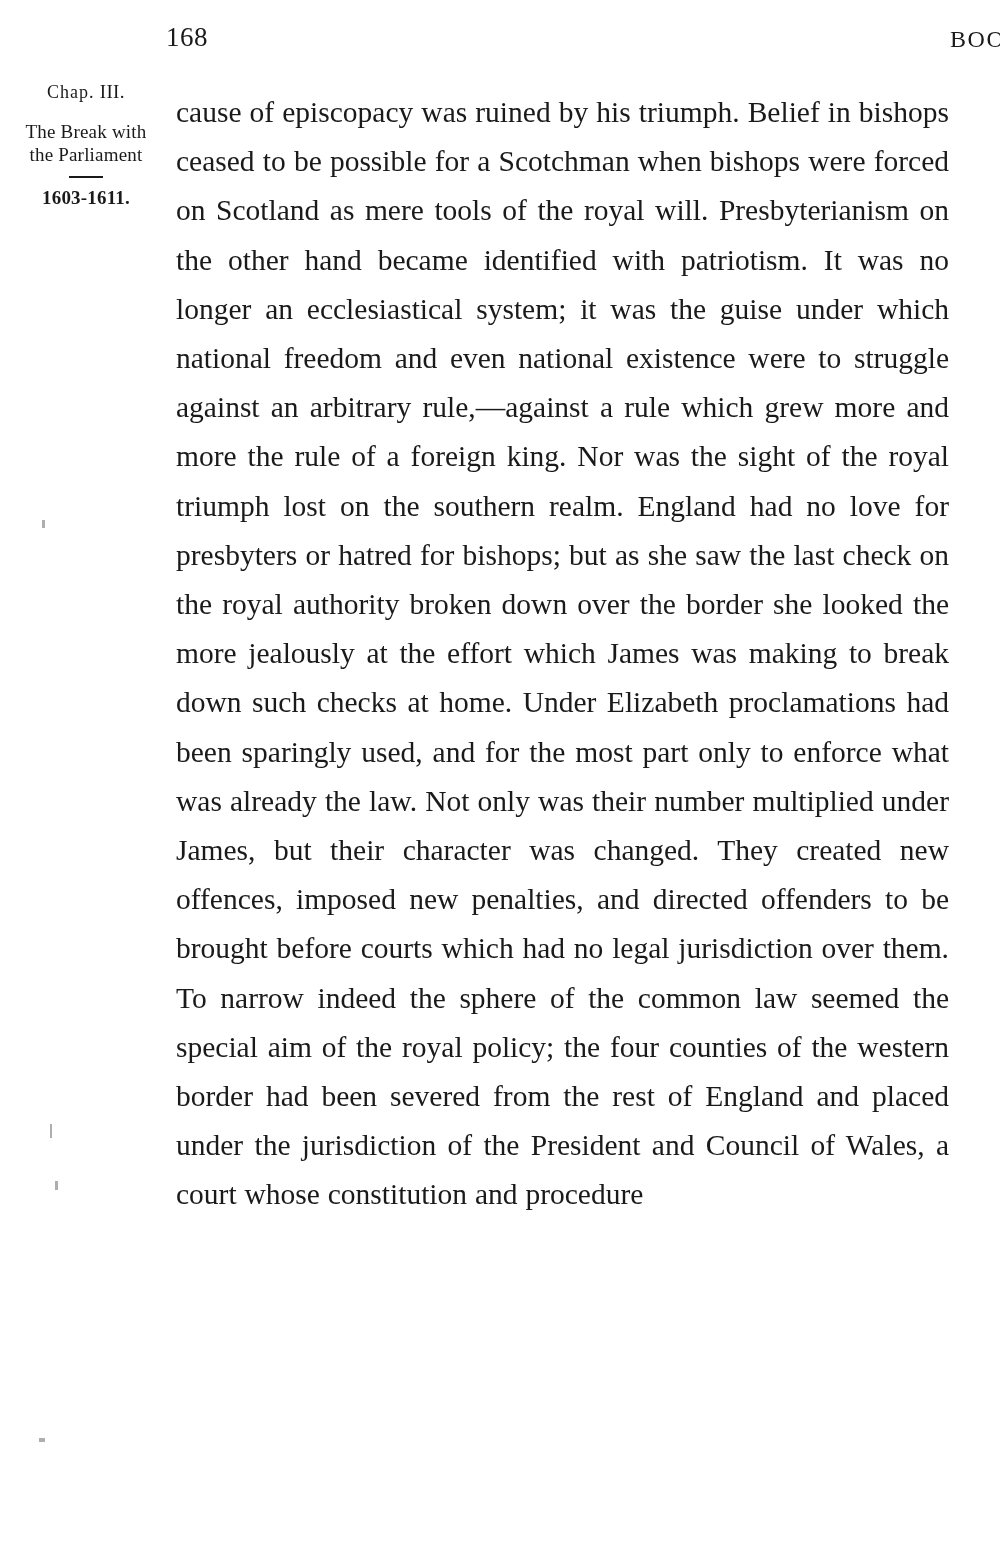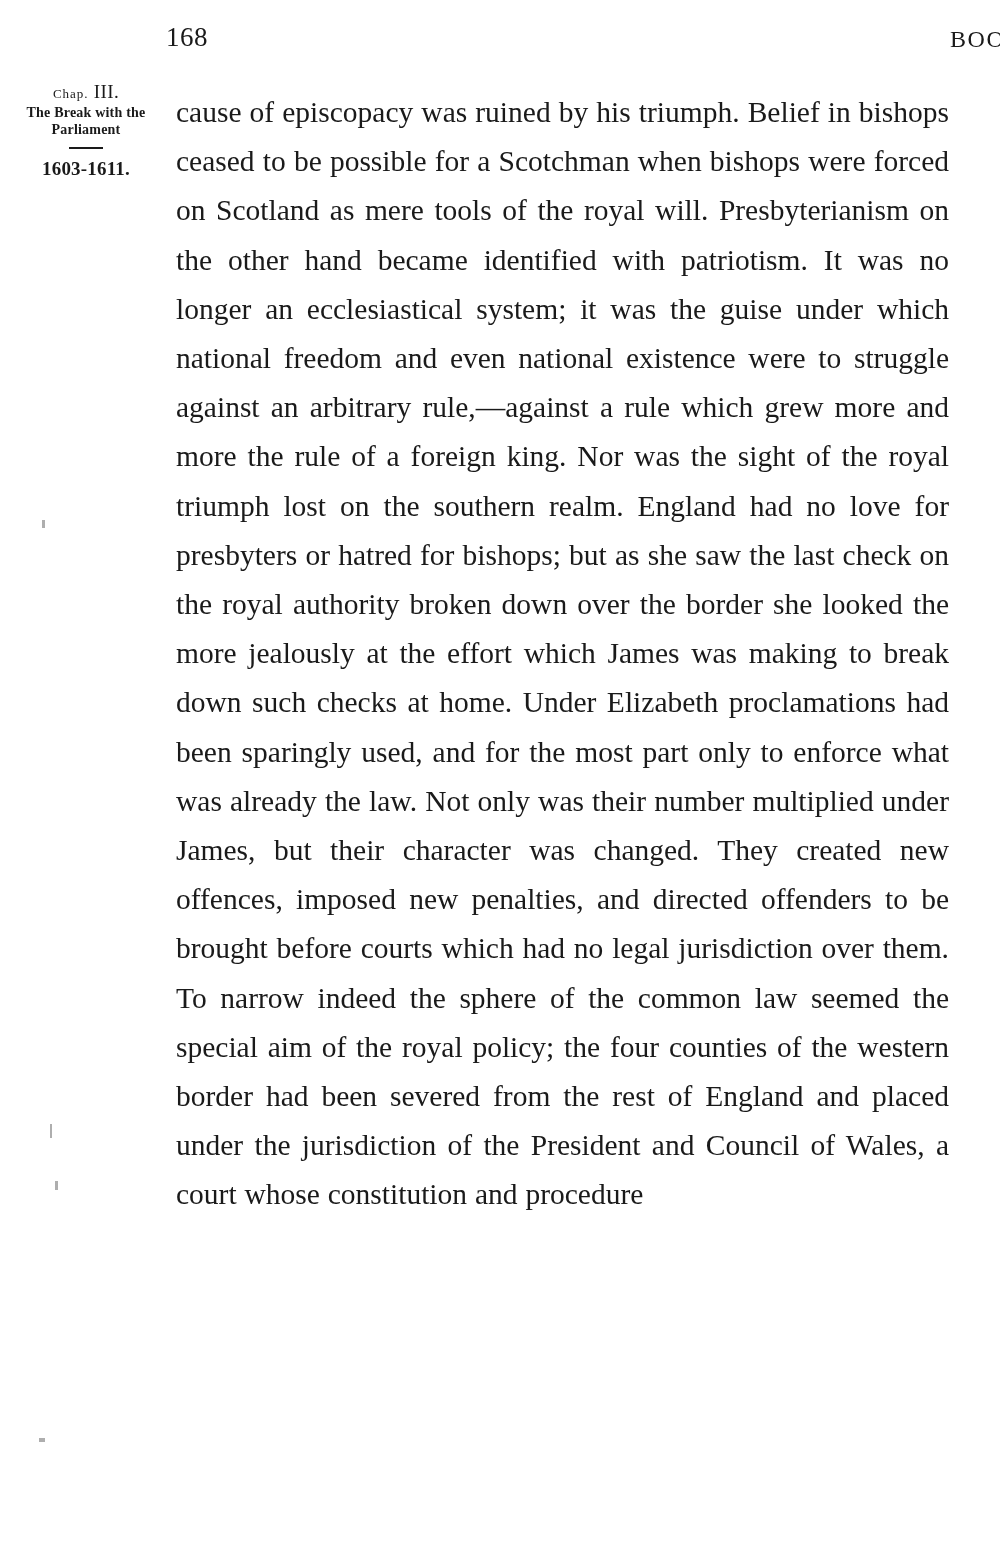--- a/index.html
+++ b/index.html
@@ -66,27 +66,28 @@
     width: 136px;
     text-align: center;
     line-height: 1.28;
   }
   .margin .chap {
     font-size: 19px;
     letter-spacing: 0.4px;
     white-space: nowrap;
   }
   .margin .chap .sc {
-    font-size: 13px;
+    font-size: 18px;
     letter-spacing: 1px;
     text-align: center;
   }
   .margin .note {
-    font-size: 14px;
-    font-weight: 700;
+    margin-top: 16px;
+    font-size: 19px;
+    font-weight: 400;
     letter-spacing: 0.2px;
     line-height: 1.22;
   }
   .margin .rule {
     width: 34px;
     height: 2px;
     background: #1a1a1a;
     margin: 9px auto 8px auto;
   }
   .margin .dates {

